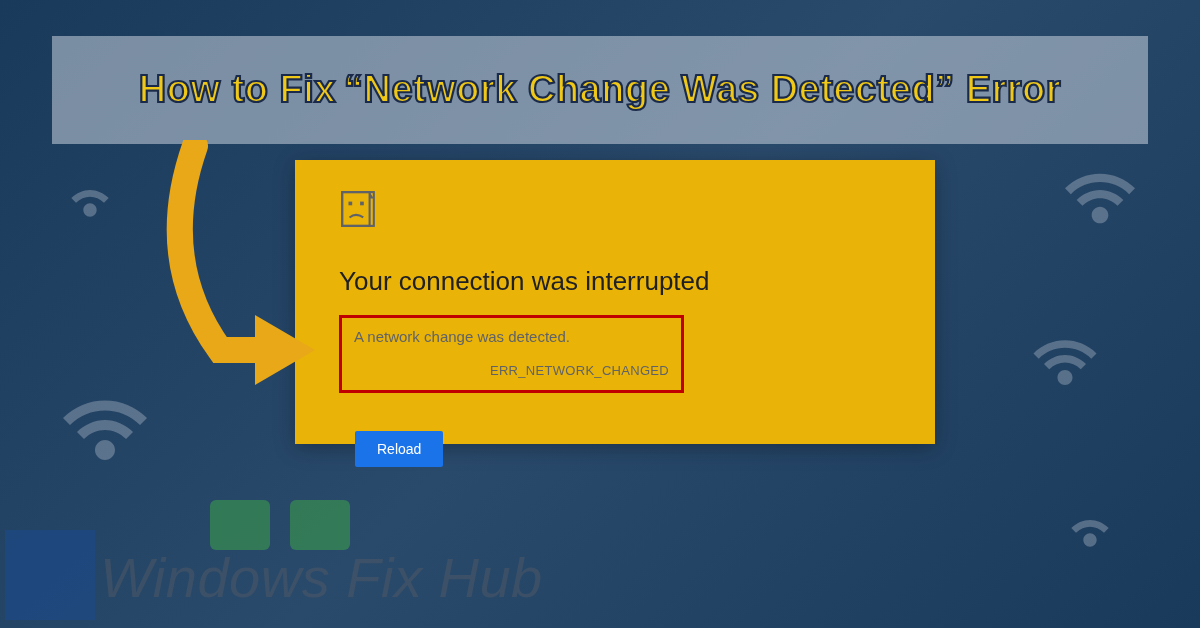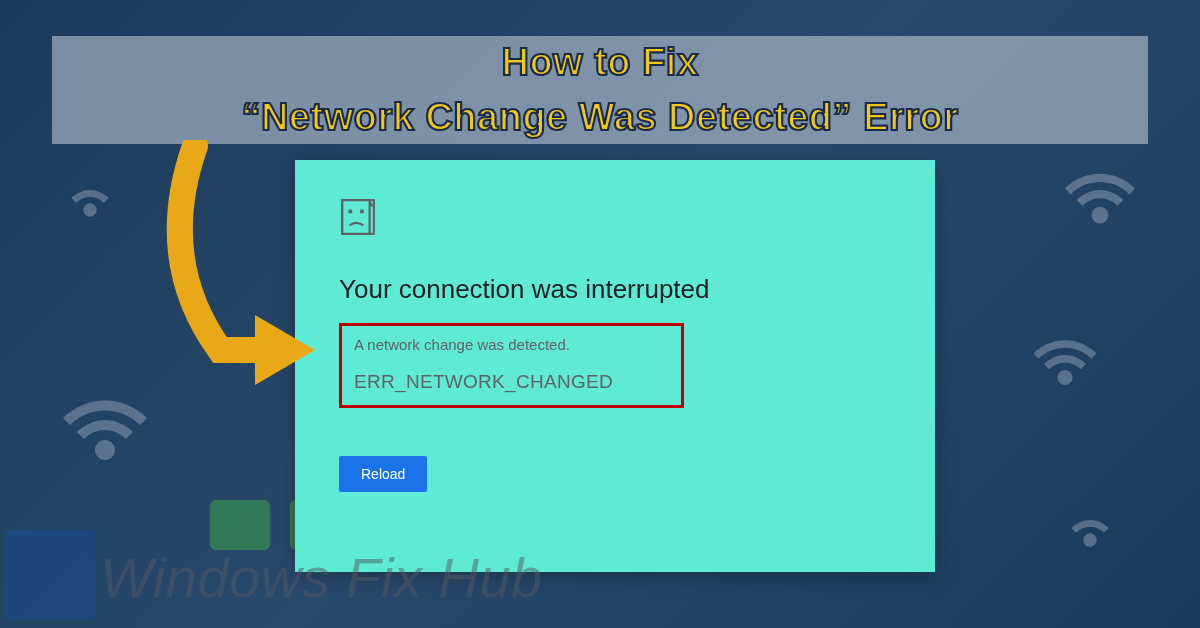--- a/index.html
+++ b/index.html
@@ -41,21 +41,21 @@
 
     
     .header-banner {
       position: absolute;
       top: 36px;
       left: 52px;
       right: 52px;
       height: 108px;
       background: rgba(200,210,220,0.55);
       display: flex;
-      flex-direction: column;
+      flex-direction: row;
       align-items: center;
       justify-content: center;
       padding: 0 16px;
       z-index: 10;
       gap: 8px;
     }
     .header-title-line {
       font-family: "Arial Black", Impact, sans-serif;
       font-weight: 900;
       font-size: 38px;
@@ -77,62 +77,64 @@
       z-index: 20;
       pointer-events: none;
     }
 
     
     .error-window {
       position: absolute;
       top: 160px;
       left: 295px;
       width: 640px;
-      height: 412px;
-      background: #5eead4;
+      height: 284px;
+      background: #eab308;
       box-shadow: 0 4px 20px rgba(0,0,0,0.3);
-      padding: 38px 44px;
+      padding: 30px 44px;
       color: #202124;
     }
     .sad-icon {
       width: 38px;
       height: 38px;
       margin-bottom: 38px;
       color: #5f6368;
     }
     .error-heading {
       font-size: 26px;
       font-weight: 400;
       color: #202124;
       margin-bottom: 18px;
     }
     .highlighted-box {
       border: 3px solid #c00000;
       padding: 10px 12px 12px 12px;
-      margin-bottom: 48px;
+      margin-bottom: 38px;
       width: 345px;
     }
     .error-subtext {
       font-size: 15px;
       color: #5f6368;
       margin-bottom: 18px;
     }
     .error-code {
-      font-size: 19px;
+      font-size: 13px;
       color: #5f6368;
       letter-spacing: 0.3px;
+      text-align: right;
     }
     .reload-btn {
       background: #1a73e8;
       color: #ffffff;
       border: none;
       padding: 10px 22px;
       font-size: 14px;
       cursor: pointer;
       border-radius: 2px;
+      margin-left: 16px;
     }
 
     
     .watermark {
       position: absolute;
       bottom: 18px;
       left: 100px;
       font-size: 56px;
       font-weight: 300;
       color: rgba(80,90,100,0.5);

